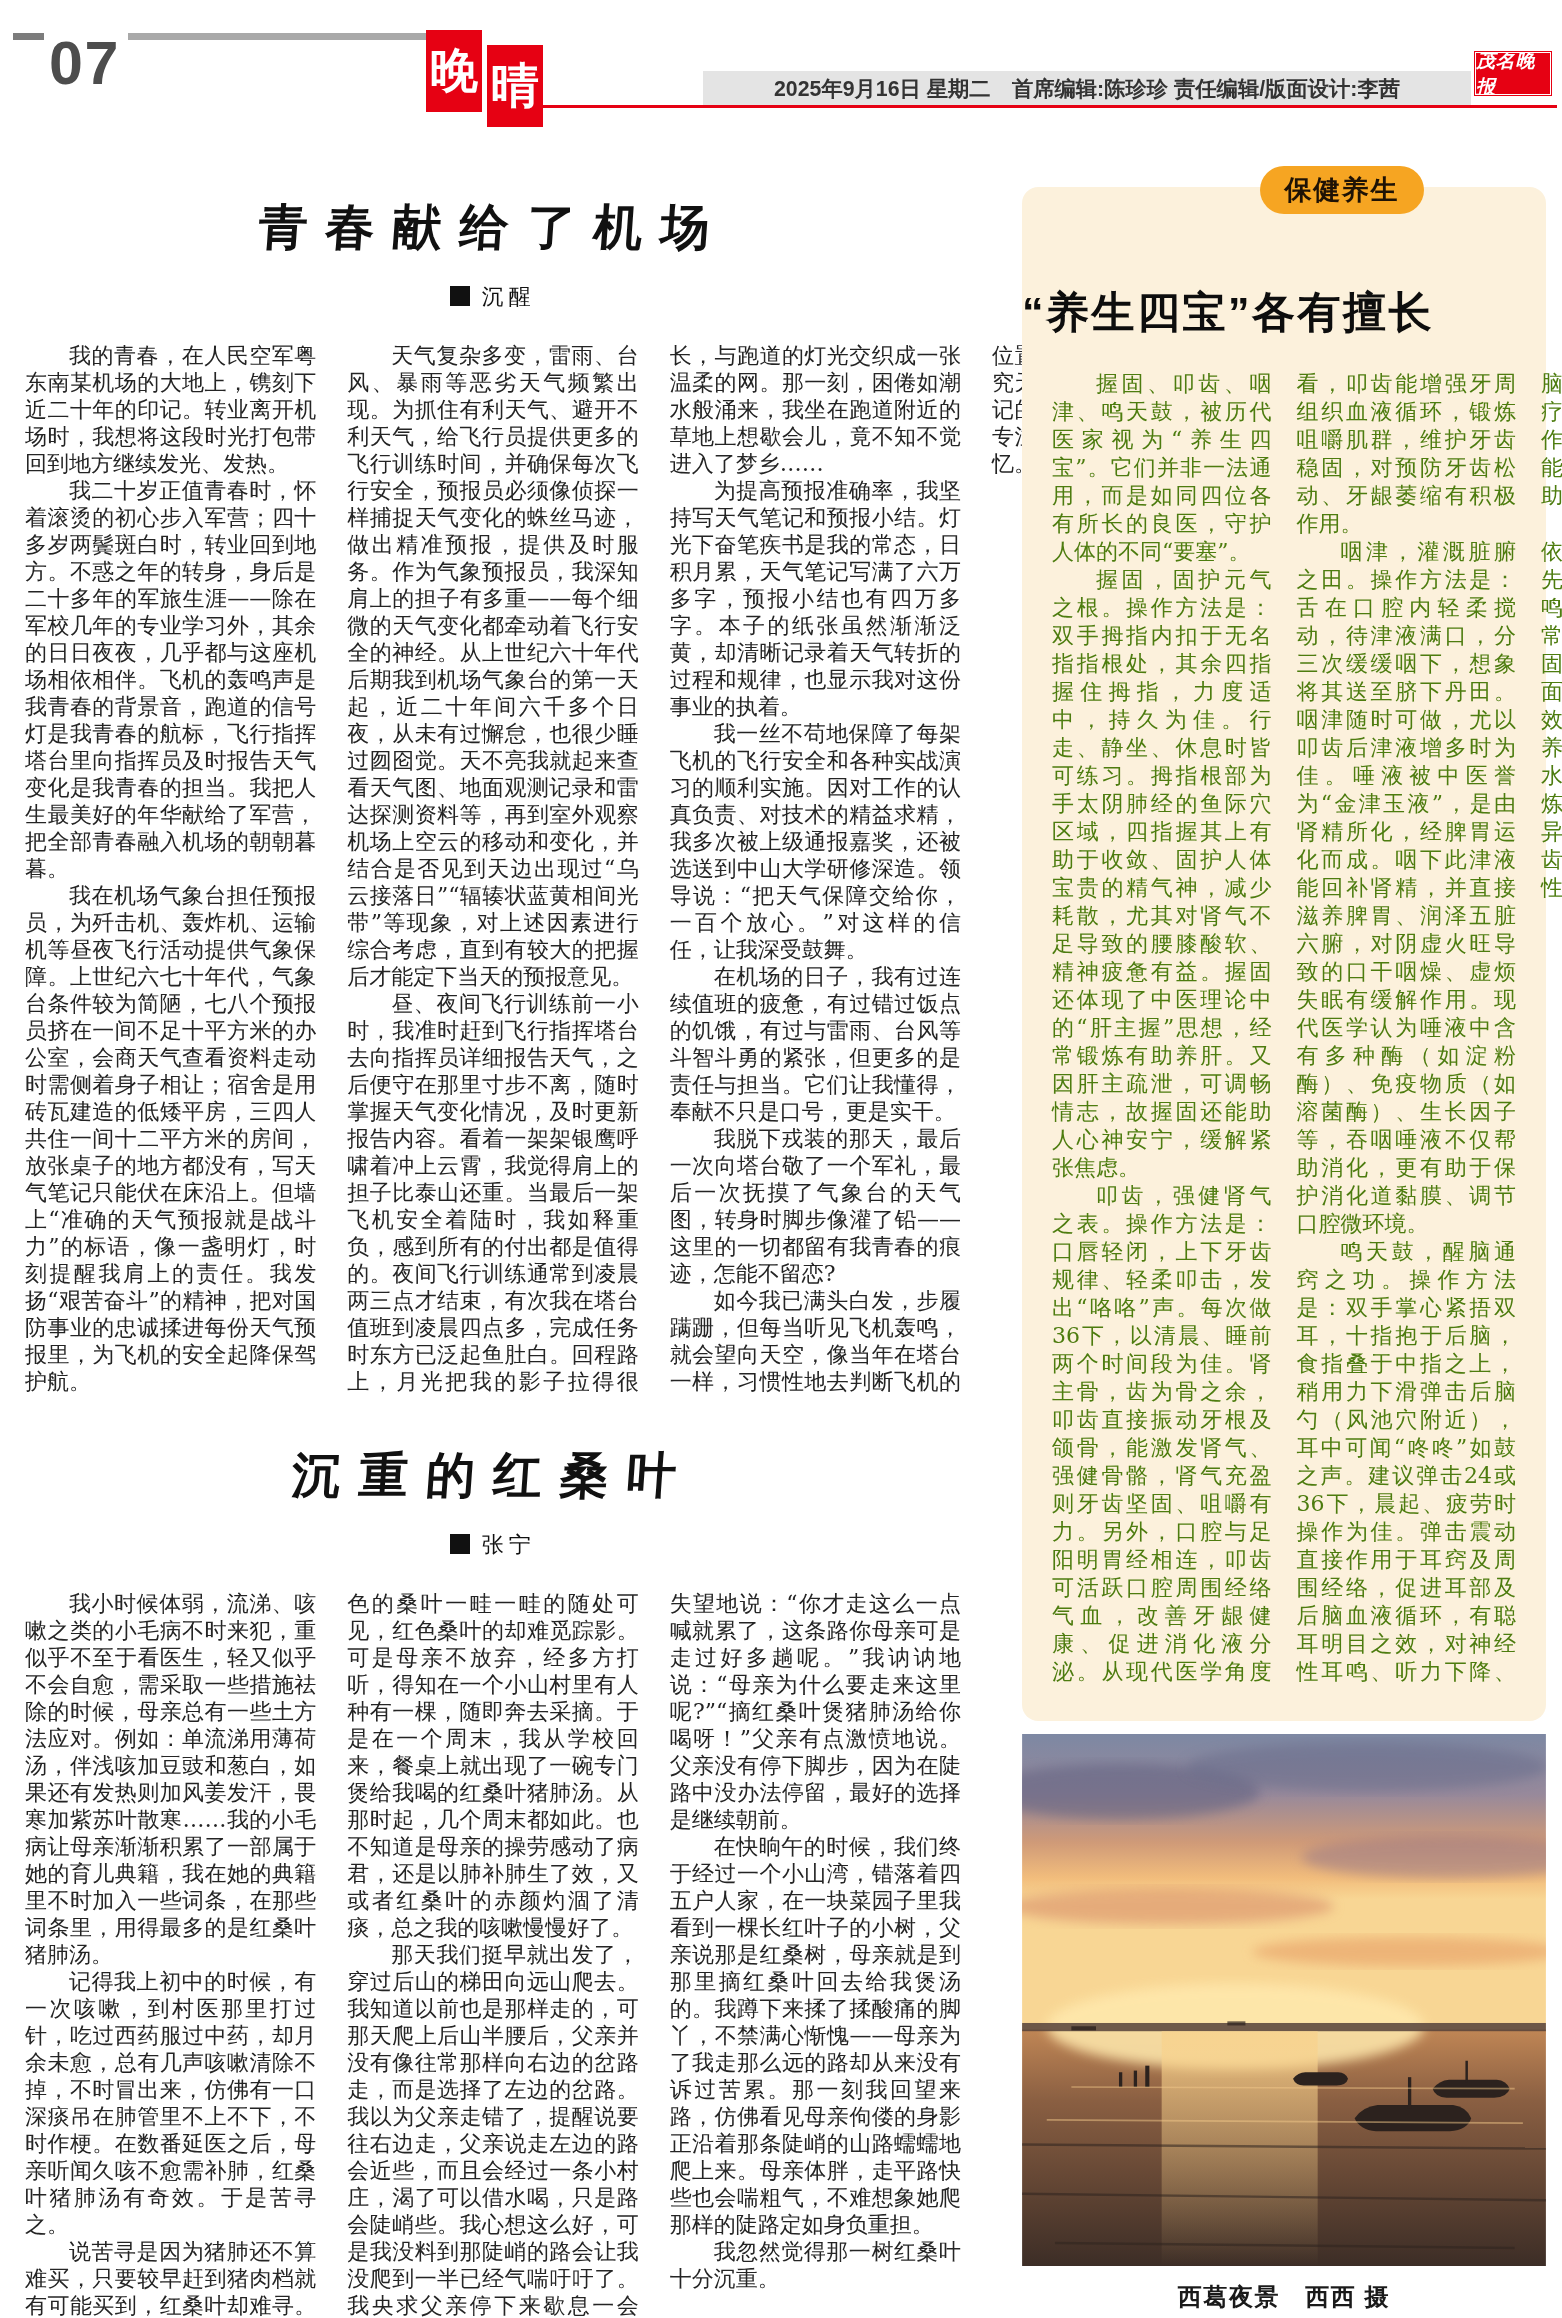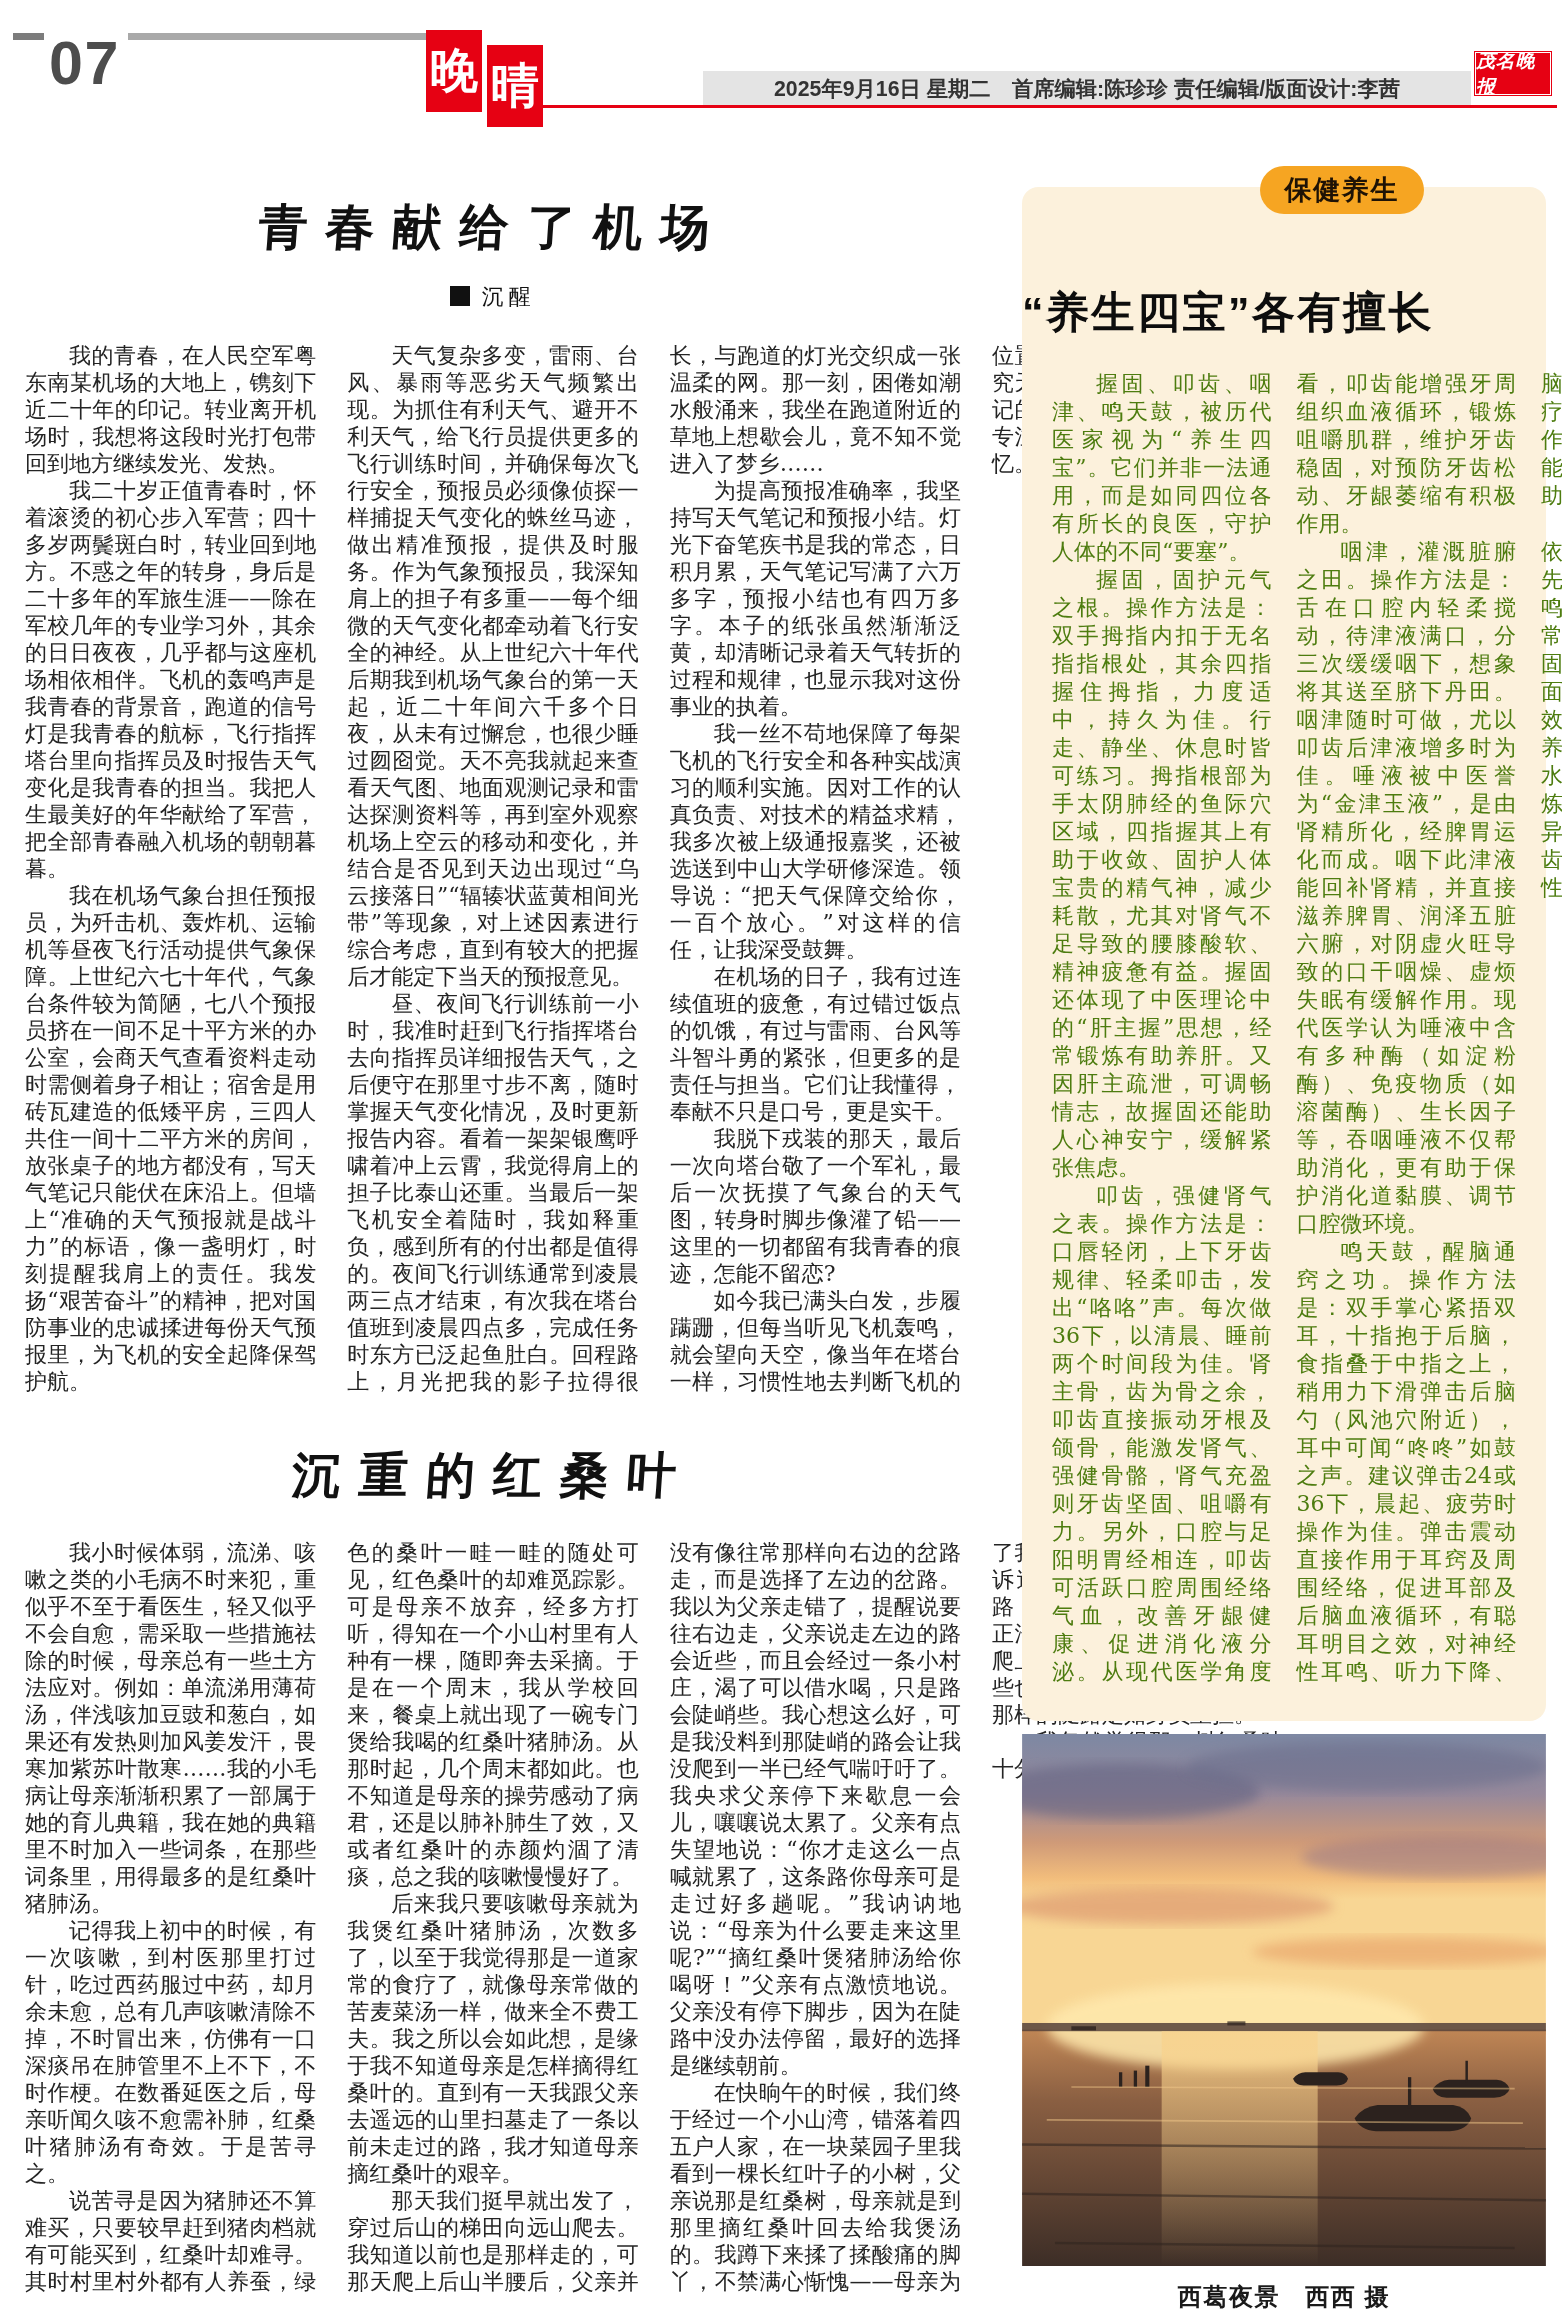--- a/index.html
+++ b/index.html
@@ -98,25 +98,27 @@
         <p class="para">为提高预报准确率，我坚持写天气笔记和预报小结。灯光下奋笔疾书是我的常态，日积月累，天气笔记写满了六万多字，预报小结也有四万多字。本子的纸张虽然渐渐泛黄，却清晰记录着天气转折的过程和规律，也显示我对这份事业的执着。</p>
         <p class="para">我一丝不苟地保障了每架飞机的飞行安全和各种实战演习的顺利实施。因对工作的认真负责、对技术的精益求精，我多次被上级通报嘉奖，还被选送到中山大学研修深造。领导说：“把天气保障交给你，一百个放心。”对这样的信任，让我深受鼓舞。</p>
         <p class="para">在机场的日子，我有过连续值班的疲惫，有过错过饭点的饥饿，有过与雷雨、台风等斗智斗勇的紧张，但更多的是责任与担当。它们让我懂得，奉献不只是口号，更是实干。</p>
         <p class="para">我脱下戎装的那天，最后一次向塔台敬了一个军礼，最后一次抚摸了气象台的天气图，转身时脚步像灌了铅——这里的一切都留有我青春的痕迹，怎能不留恋?</p>
         <p class="para">如今我已满头白发，步履蹒跚，但每当听见飞机轰鸣，就会望向天空，像当年在塔台一样，习惯性地去判断飞机的位置和路径。那些在办公室研究天气的日子，在宿舍书写笔记的情景，在塔台紧盯天气的专注，成了我人生最珍贵的记忆。</p>
       </div>
   </div>
 
   <div class="article" id="article-2" style="top:1443px;">
     <div class="art-title">沉重的红桑叶</div>
+    <div class="art-author">
+      <span class="sq"></span><span>张宁</span>
+    </div>
     <div class="art-body">
         <p class="para">我小时候体弱，流涕、咳嗽之类的小毛病不时来犯，重似乎不至于看医生，轻又似乎不会自愈，需采取一些措施祛除的时候，母亲总有一些土方法应对。例如：单流涕用薄荷汤，伴浅咳加豆豉和葱白，如果还有发热则加风姜发汗，畏寒加紫苏叶散寒……我的小毛病让母亲渐渐积累了一部属于她的育儿典籍，我在她的典籍里不时加入一些词条，在那些词条里，用得最多的是红桑叶猪肺汤。</p>
         <p class="para">记得我上初中的时候，有一次咳嗽，到村医那里打过针，吃过西药服过中药，却月余未愈，总有几声咳嗽清除不掉，不时冒出来，仿佛有一口深痰吊在肺管里不上不下，不时作梗。在数番延医之后，母亲听闻久咳不愈需补肺，红桑叶猪肺汤有奇效。于是苦寻之。</p>
         <p class="para">说苦寻是因为猪肺还不算难买，只要较早赶到猪肉档就有可能买到，红桑叶却难寻。其时村里村外都有人养蚕，绿色的桑叶一畦一畦的随处可见，红色桑叶的却难觅踪影。可是母亲不放弃，经多方打听，得知在一个小山村里有人种有一棵，随即奔去采摘。于是在一个周末，我从学校回来，餐桌上就出现了一碗专门煲给我喝的红桑叶猪肺汤。从那时起，几个周末都如此。也不知道是母亲的操劳感动了病君，还是以肺补肺生了效，又或者红桑叶的赤颜灼涸了清痰，总之我的咳嗽慢慢好了。</p>
-        <p class="para">后来我只要咳嗽母亲就为我煲红桑叶猪肺汤，次数多了，以至于我觉得那是一道家常的食疗了，就像母亲常做的苦麦菜汤一样，做来全不费工夫。我之所以会如此想，是缘于我不知道母亲是怎样摘得红桑叶的。直到有一天我跟父亲去遥远的山里扫墓走了一条以前未走过的路，我才知道母亲摘红桑叶的艰辛。</p>
         <p class="para">那天我们挺早就出发了，穿过后山的梯田向远山爬去。我知道以前也是那样走的，可那天爬上后山半腰后，父亲并没有像往常那样向右边的岔路走，而是选择了左边的岔路。我以为父亲走错了，提醒说要往右边走，父亲说走左边的路会近些，而且会经过一条小村庄，渴了可以借水喝，只是路会陡峭些。我心想这么好，可是我没料到那陡峭的路会让我没爬到一半已经气喘吁吁了。我央求父亲停下来歇息一会儿，嚷嚷说太累了。父亲有点失望地说：“你才走这么一点喊就累了，这条路你母亲可是走过好多趟呢。”我讷讷地说：“母亲为什么要走来这里呢?”“摘红桑叶煲猪肺汤给你喝呀！”父亲有点激愤地说。父亲没有停下脚步，因为在陡路中没办法停留，最好的选择是继续朝前。</p>
         <p class="para">在快晌午的时候，我们终于经过一个小山湾，错落着四五户人家，在一块菜园子里我看到一棵长红叶子的小树，父亲说那是红桑树，母亲就是到那里摘红桑叶回去给我煲汤的。我蹲下来揉了揉酸痛的脚丫，不禁满心惭愧——母亲为了我走那么远的路却从来没有诉过苦累。那一刻我回望来路，仿佛看见母亲佝偻的身影正沿着那条陡峭的山路蠕蠕地爬上来。母亲体胖，走平路快些也会喘粗气，不难想象她爬那样的陡路定如身负重担。</p>
         <p class="para">我忽然觉得那一树红桑叶十分沉重。</p>
       </div>
   </div>
 
   <div class="health-panel">
     <div class="health-badge">保健养生</div>
     <div class="health-title">“养生四宝”各有擅长</div>
     <div class="health-body">

